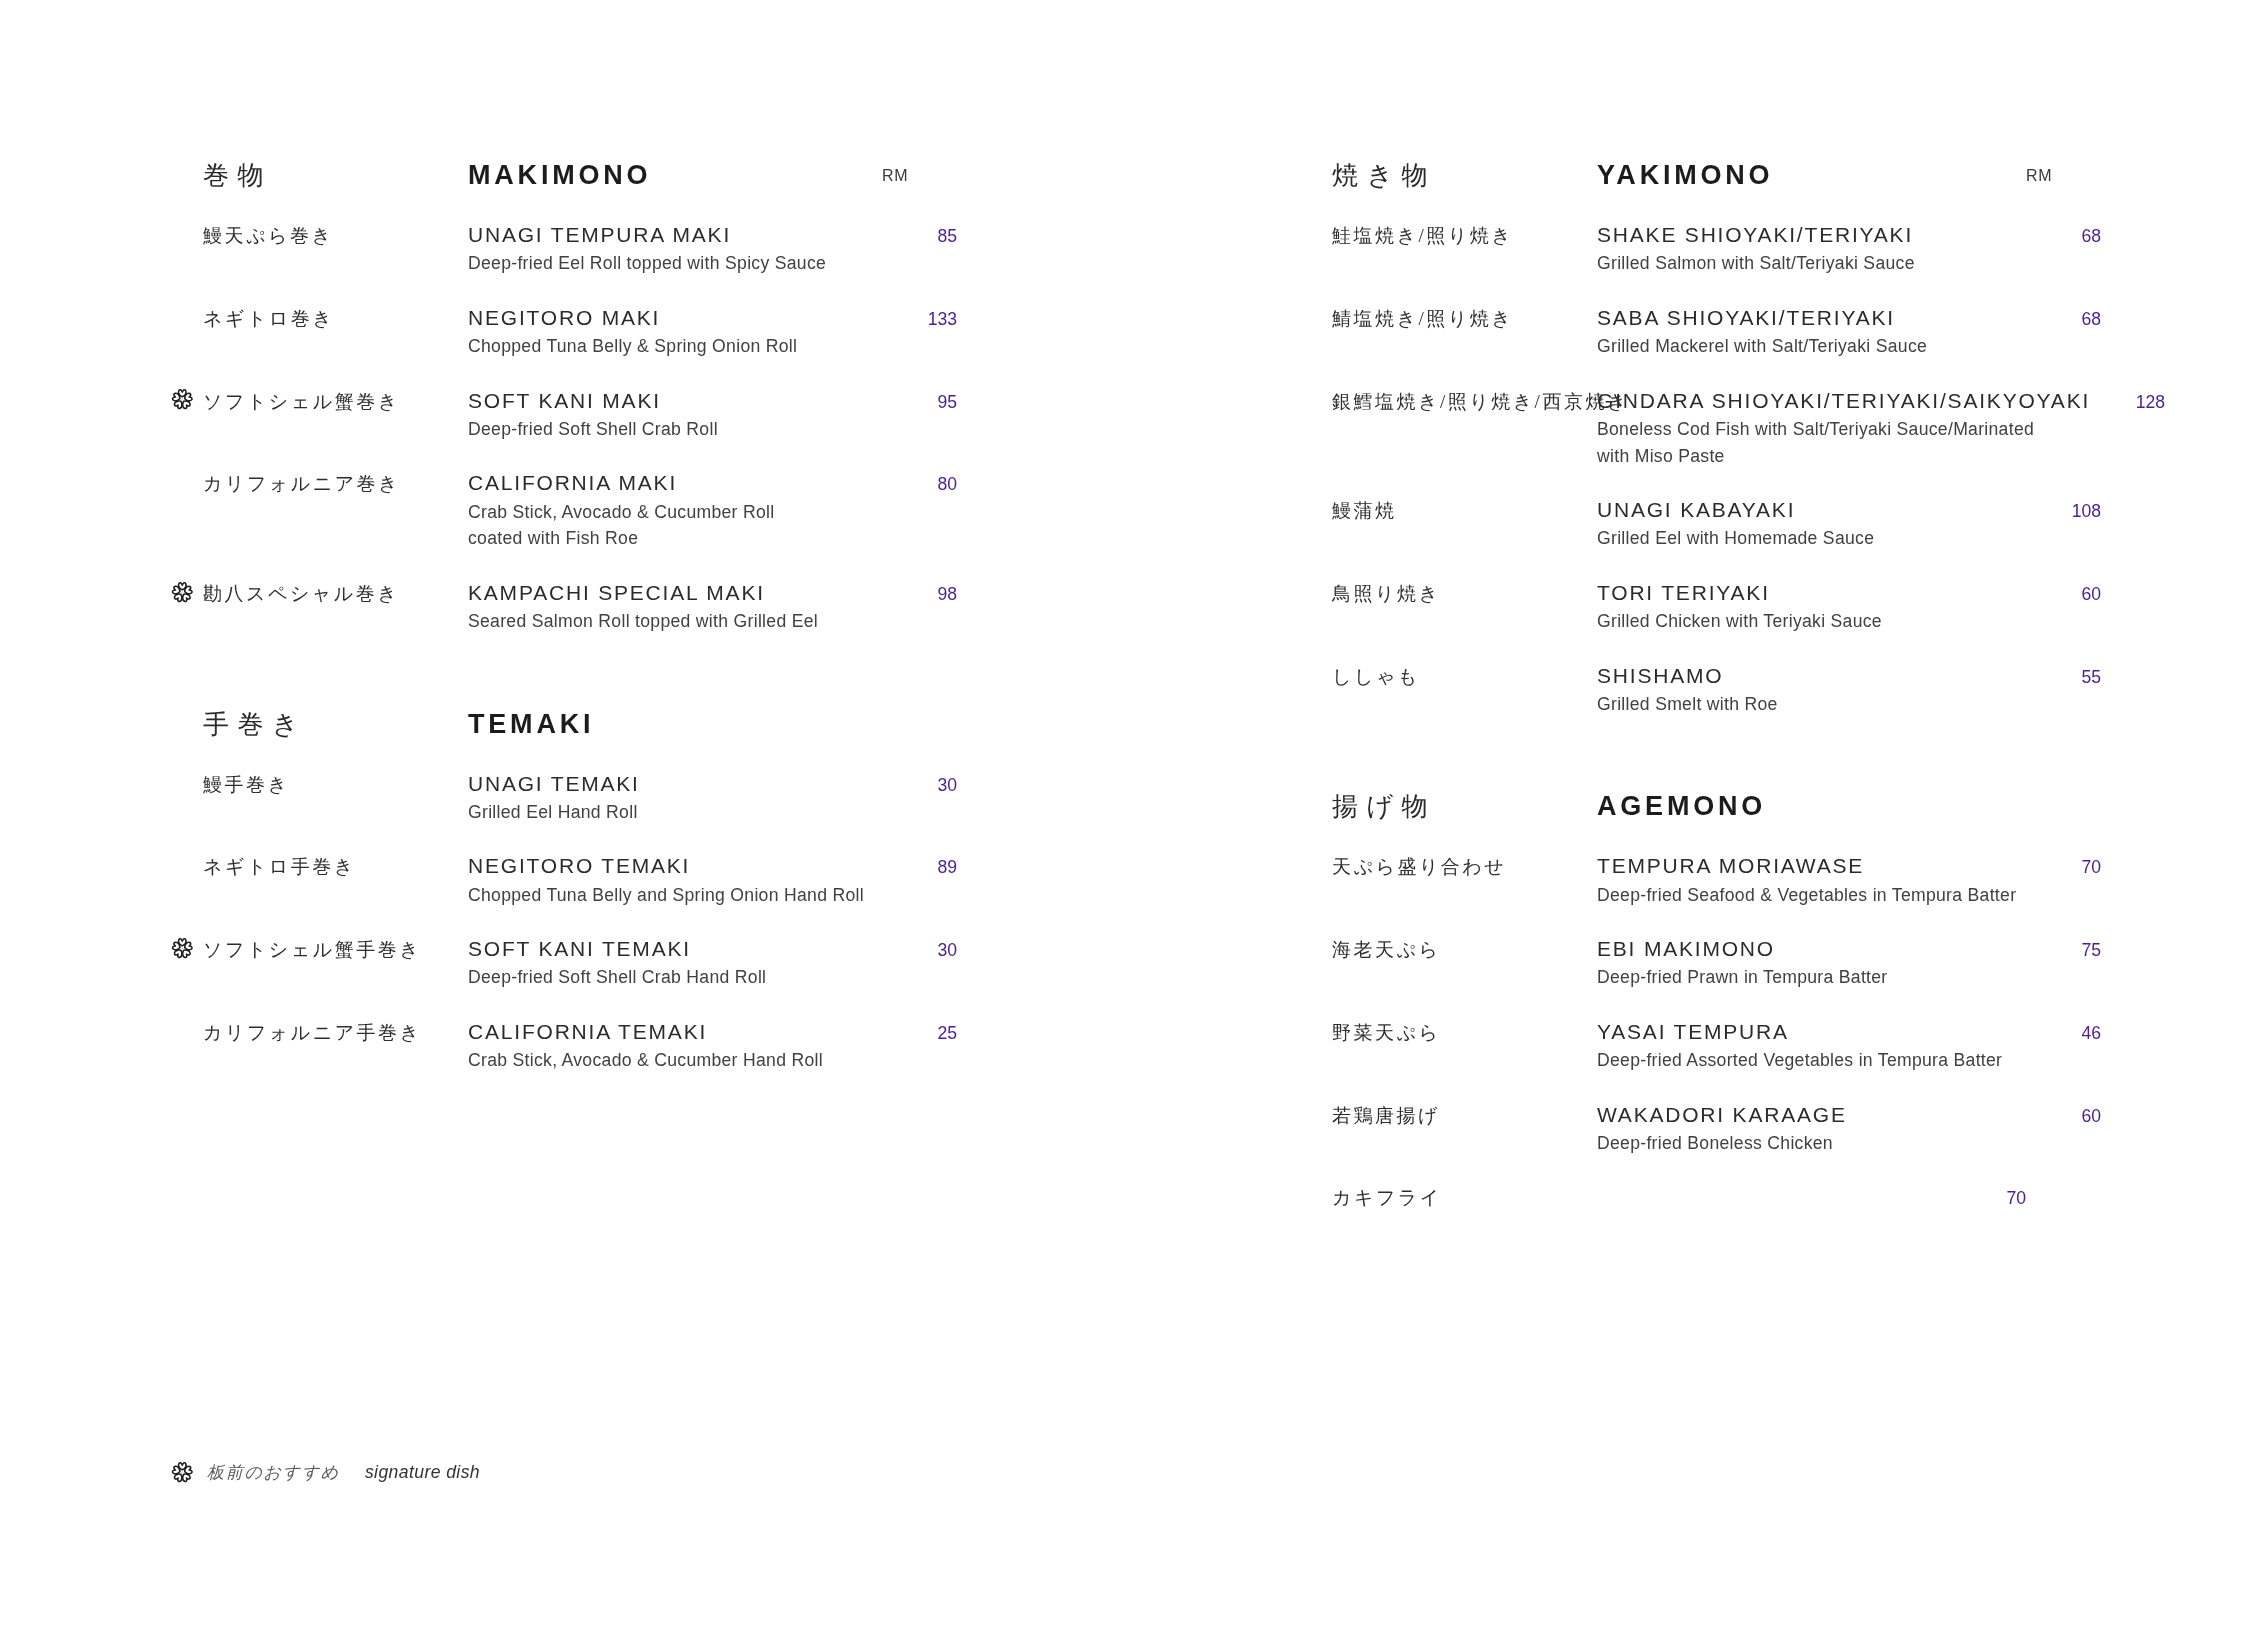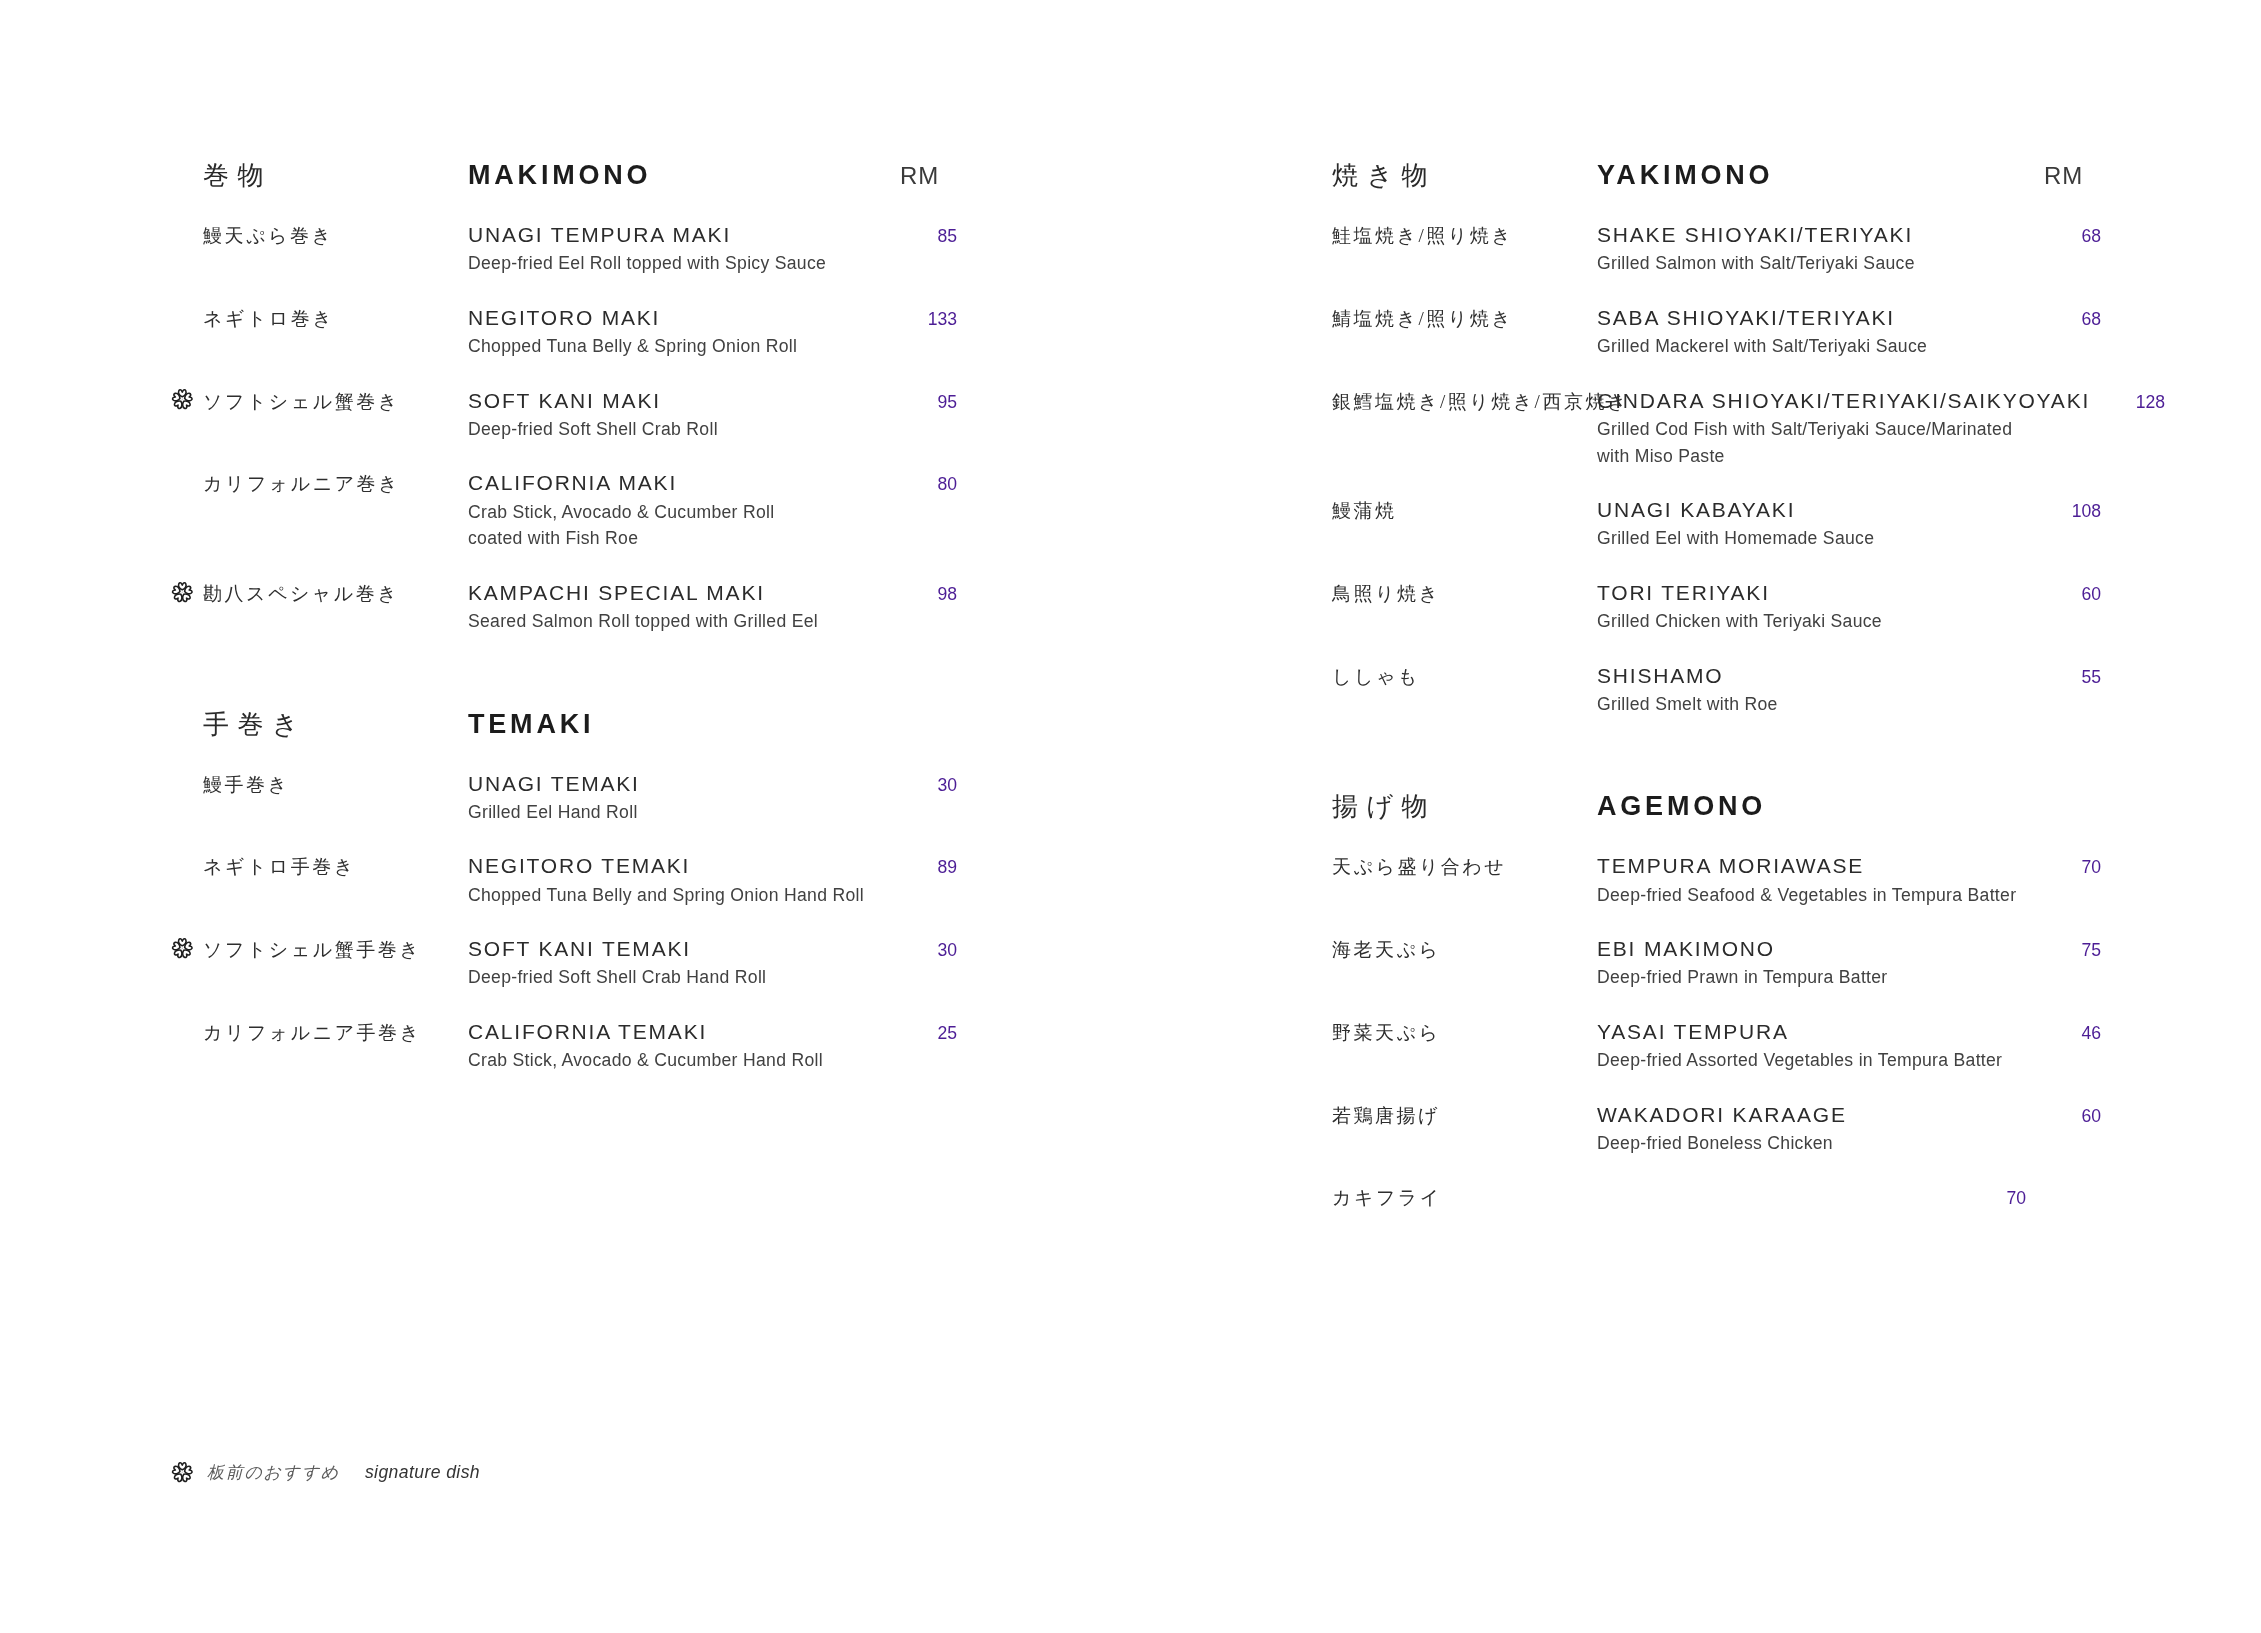--- a/index.html
+++ b/index.html
@@ -24,21 +24,21 @@
     margin-bottom:30px;
   }
   .jp{font-family:"Liberation Serif","DejaVu Serif",serif;}
   .jp-title{
     font-size:26px;color:#2a2a2a;letter-spacing:8.4px;line-height:32px;white-space:nowrap;
   }
   .en-title{
     font-size:27px;font-weight:600;color:#1c1c1c;letter-spacing:3.8px;line-height:32px;white-space:nowrap;
   }
   .currency{
-    font-size:24px;color:#3a3a3a;letter-spacing:0.8px;text-align:center;align-self:center;
+    font-size:16px;color:#3a3a3a;letter-spacing:0.8px;text-align:left;align-self:center;
   }
 
   .item{
     position:relative;
     display:grid;
     grid-template-columns:265px 1fr 75px;
     align-items:baseline;
     margin-bottom:30px;
   }
   .jp-label{
@@ -220,21 +220,21 @@
           <div class="item-main">
             <div class="item-name">SABA SHIOYAKI/TERIYAKI</div>
             <div class="item-desc">Grilled Mackerel with Salt/Teriyaki Sauce</div>
           </div>
           <div class="price">68</div>
         </div>
         <div class="item">
           <div class="jp-label jp">銀鱈塩焼き/照り焼き/西京焼き</div>
           <div class="item-main">
             <div class="item-name">GINDARA SHIOYAKI/TERIYAKI/SAIKYOYAKI</div>
-            <div class="item-desc">Grilled Cod Fish with Salt/Teriyaki Sauce/Marinated</div>
+            <div class="item-desc">Boneless Cod Fish with Salt/Teriyaki Sauce/Marinated</div>
             <div class="item-desc">with Miso Paste</div>
           </div>
           <div class="price">128</div>
         </div>
         <div class="item">
           <div class="jp-label jp">鰻蒲焼</div>
           <div class="item-main">
             <div class="item-name">UNAGI KABAYAKI</div>
             <div class="item-desc">Grilled Eel with Homemade Sauce</div>
           </div>

